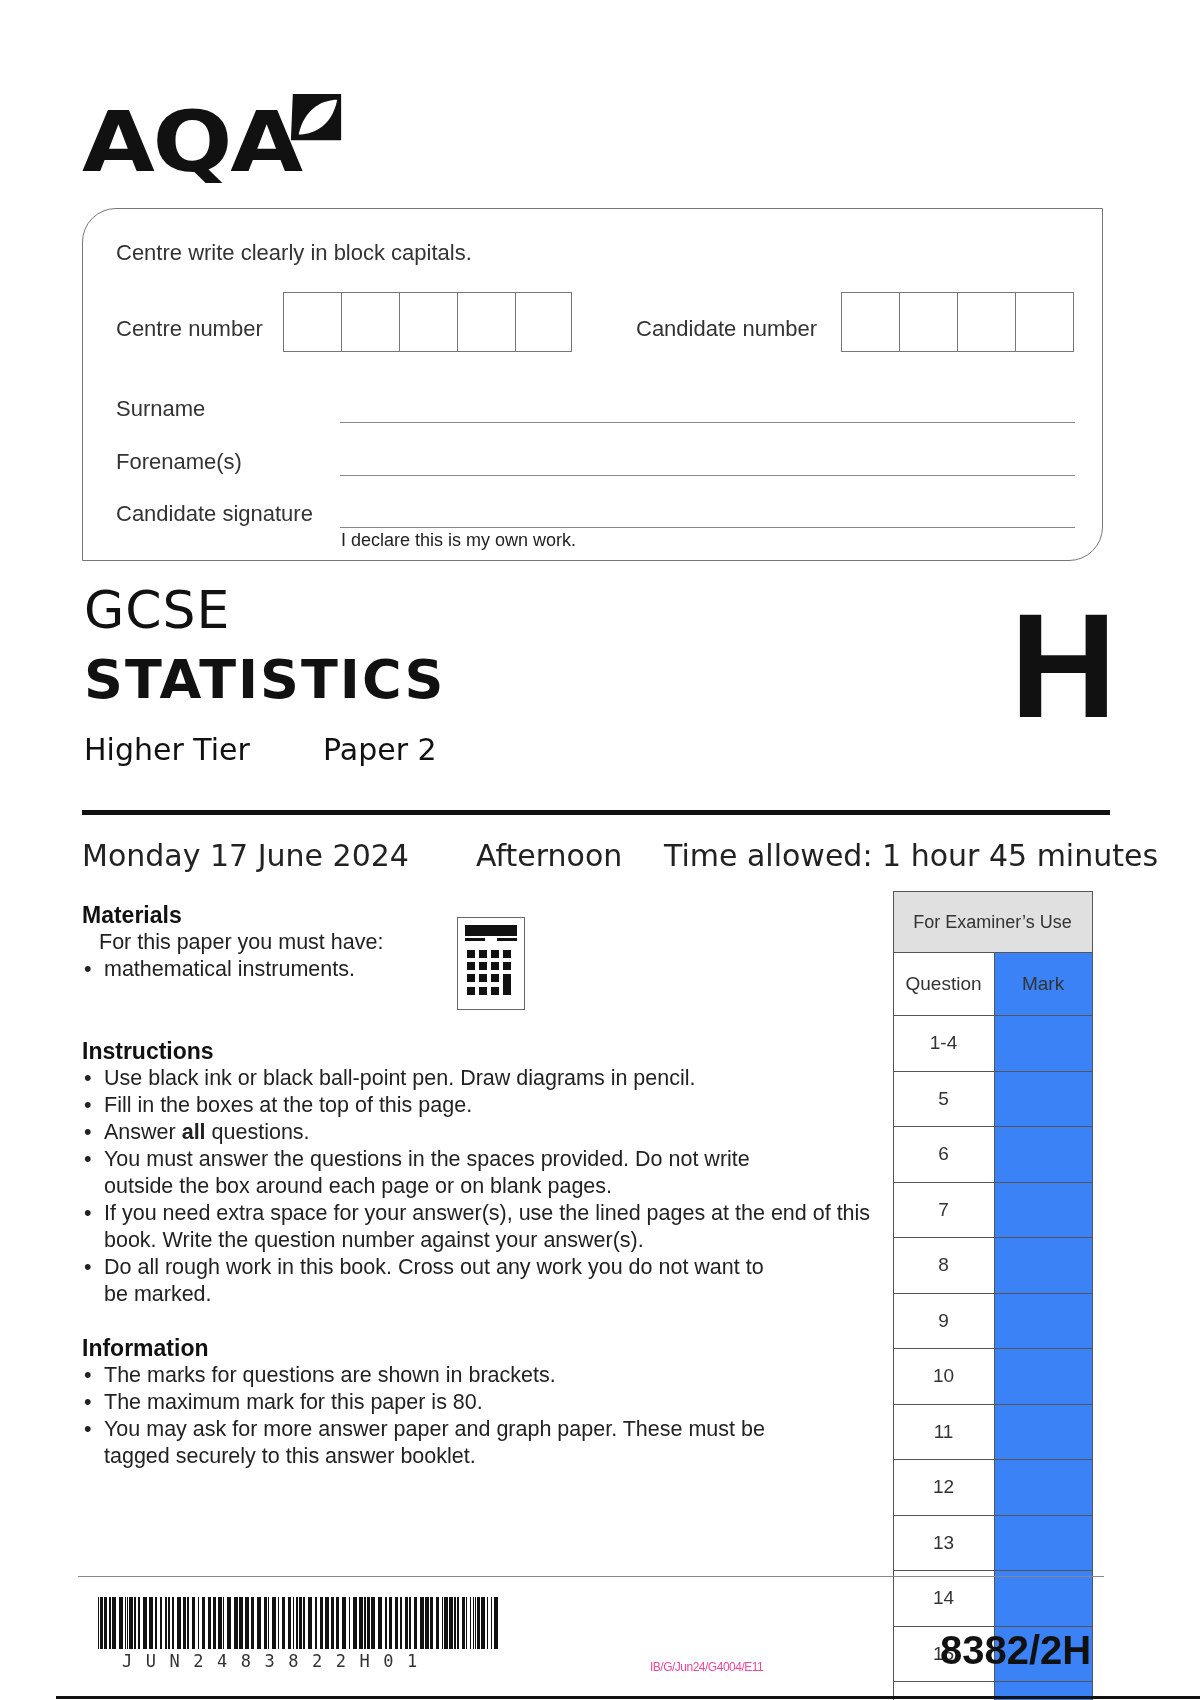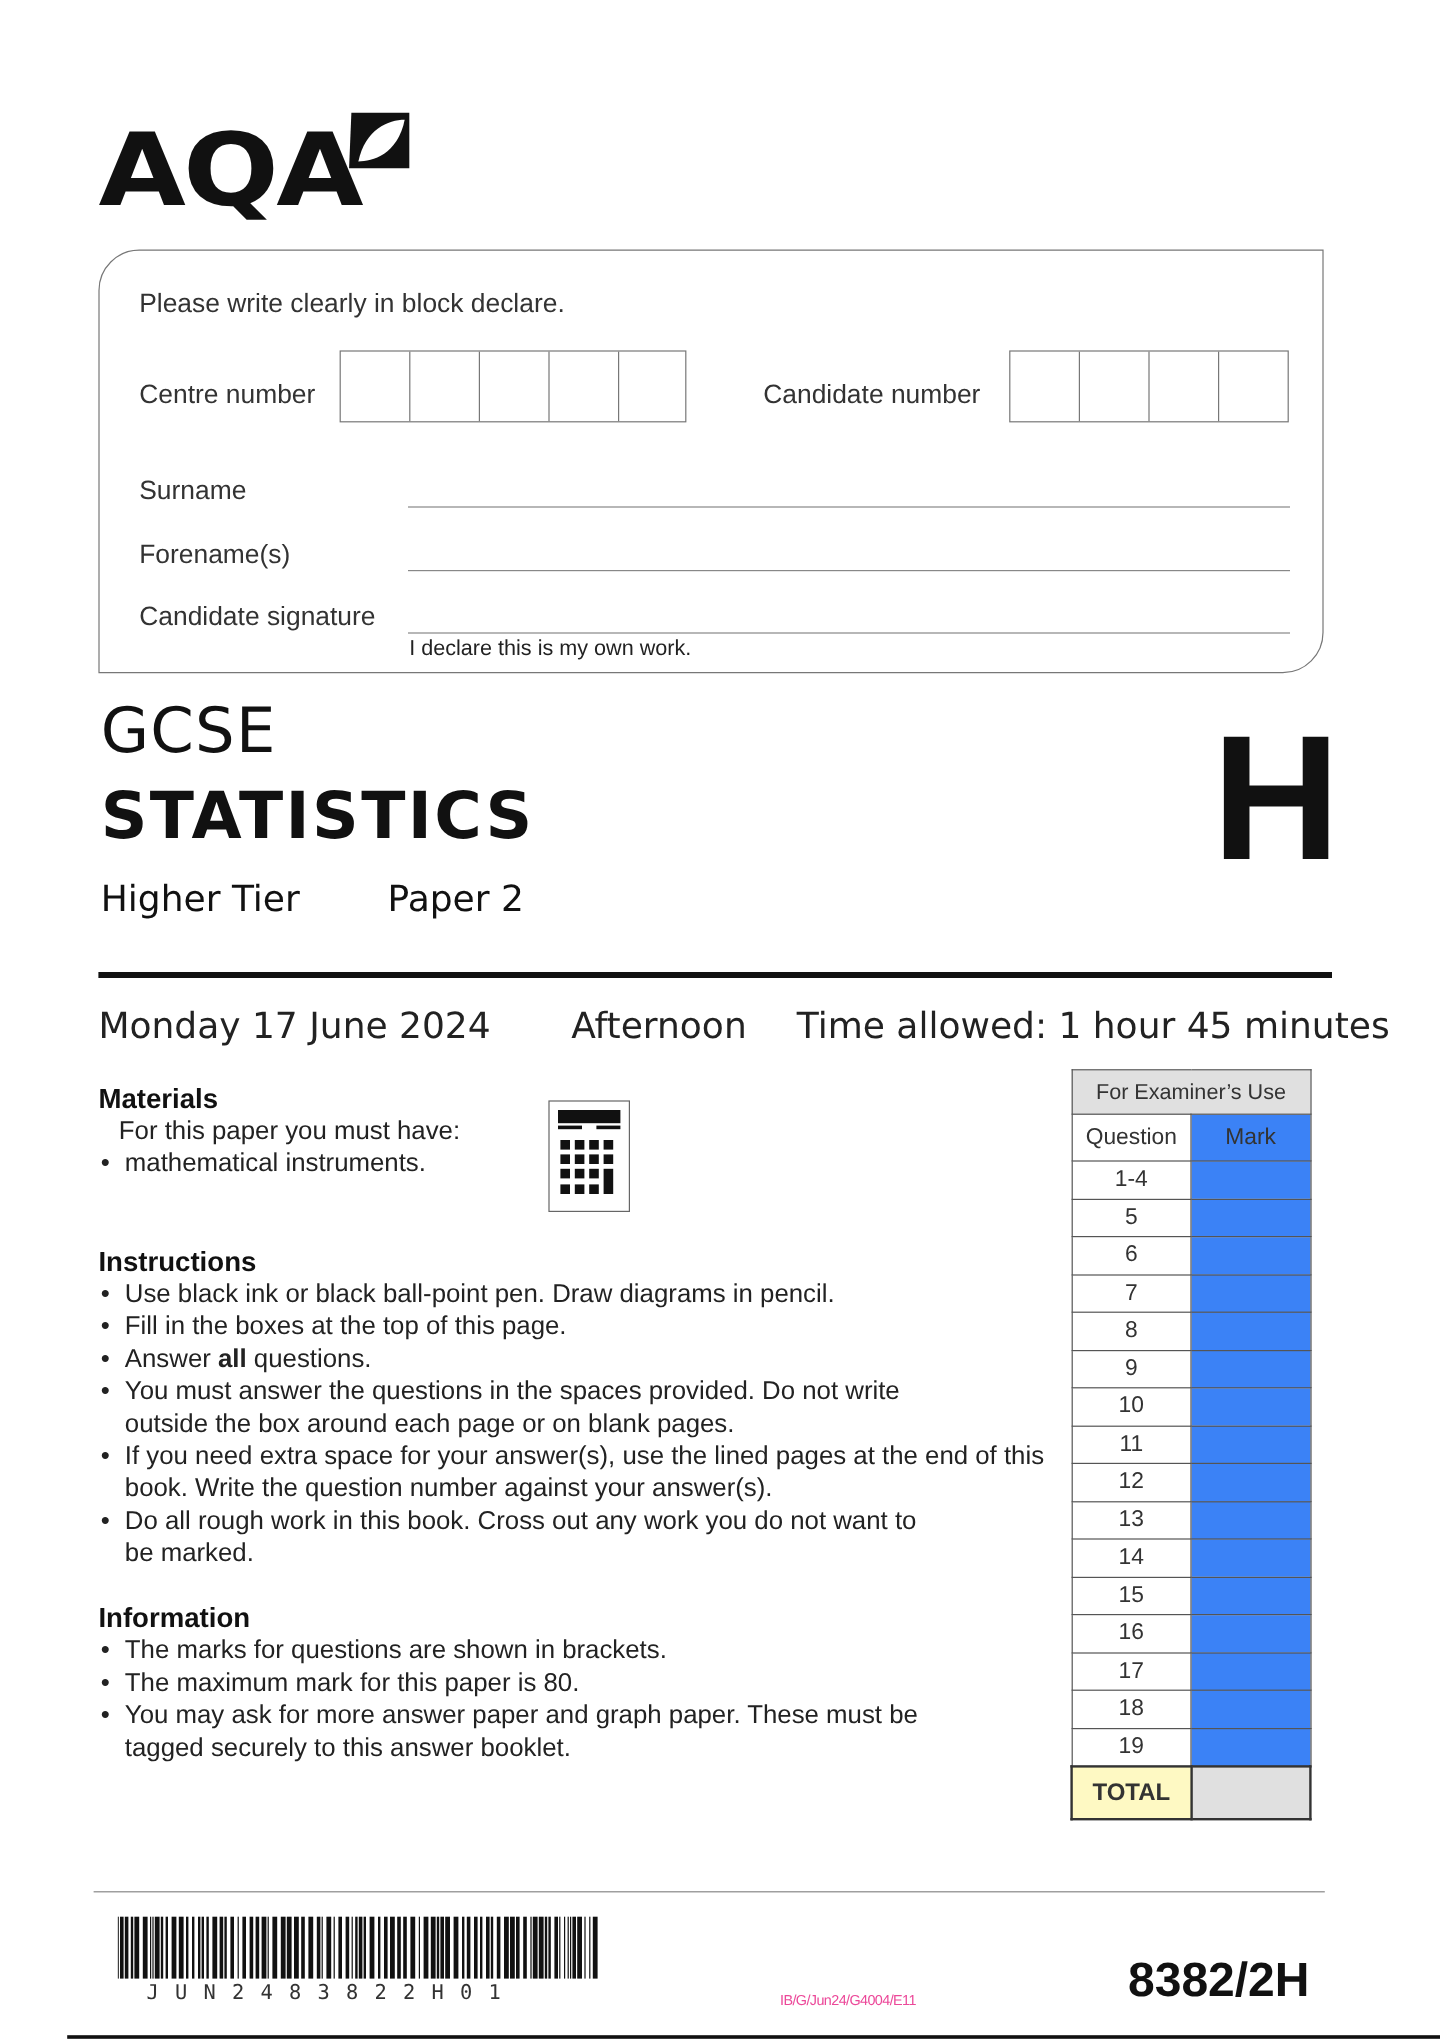--- a/index.html
+++ b/index.html
@@ -22,21 +22,21 @@
   .bigH{left:1010px;top:592px;font-size:148px;font-weight:bold;font-family:"Liberation Sans",sans-serif;line-height:1;color:#111;}
   .rule{left:82px;top:810px;width:1028px;height:5px;background:#111;}
   .daterow{top:838px;font-size:30px;font-family:"DejaVu Sans",sans-serif;color:#222;}
   .sec-h{font-weight:bold;font-size:23px;color:#111;}
   .txt{font-size:21.5px;color:#222;line-height:27px;margin-left:17px;}
   ul.bul{list-style:none;margin:0;padding:0;}
   ul.bul li{position:relative;padding-left:22px;font-size:21.5px;line-height:27px;color:#222;}
   ul.bul li::before{content:"\2022";position:absolute;left:2px;top:0;}
   .calc{left:457px;top:917px;width:68px;height:93px;border:1.5px solid #666;box-sizing:border-box;}
   table.exam{position:absolute;left:892px;top:891px;width:201px;border-collapse:collapse;font-size:19px;color:#333;}
-  table.exam td{border:1.5px solid #555;text-align:center;height:30.5px;padding:0;}
+  table.exam td{border:1.5px solid #555;text-align:center;height:30.5px;padding:12px;}
   table.exam td.mk{background:#3b82f6;margin-left:25px;}
   table.exam td.hdr{background:#e0e0e0;height:36px;font-size:18px;}
   table.exam td.qh{height:38px;}
   table.exam td.tot{background:#fef9c3;font-weight:bold;height:42px;border:2.5px solid #333;font-size:20px;}
   table.exam td.totm{background:#e0e0e0;border:2.5px solid #333;}
   .bottom-rule{left:78px;top:1576px;width:1026px;height:0;border-top:1.5px solid #888;}
   .barcode{left:98px;top:1597px;width:414px;height:52px;}
   .barcode-text{left:122px;top:1651px;font-family:"DejaVu Sans Mono",monospace;font-size:17px;letter-spacing:13.5px;color:#333;}
   .ref{left:650px;top:1660px;font-size:12px;color:#ec4899;letter-spacing:-0.5px;}
   .code{left:940px;top:1628px;font-family:Liberation Sans, sans-serif;font-weight:bold;font-size:40px;color:#111;}
@@ -47,21 +47,21 @@
 
 <div class="abs logo">
   <div class="logo-text">AQA</div>
   <svg class="logo-mark" viewBox="0 0 60 58">
     <path d="M6 2 H56 V50 H4 Z" fill="#111"></path>
     <path d="M52 8 C38 8 18 16 12 44 C24 44 46 38 52 8 Z" fill="#fff"></path>
   </svg>
 </div>
 
 <div class="abs form-box"></div>
-<div class="abs lbl" style="left:116px;top:240px;">Please write clearly in block declare.</div>
+<div class="abs lbl" style="left:116px;top:240px;">Centre write clearly in block capitals.</div>
 
 <div class="abs lbl" style="left:116px;top:316px;">Centre number</div>
 <div class="abs boxes" style="left:283px;top:292px;width:289px;">
   <div class="cell" style="width:58px"></div>
   <div class="cell" style="width:58px"></div>
   <div class="cell" style="width:58px"></div>
   <div class="cell" style="width:58px"></div>
   <div class="cell" style="flex:1"></div>
 </div>
 

